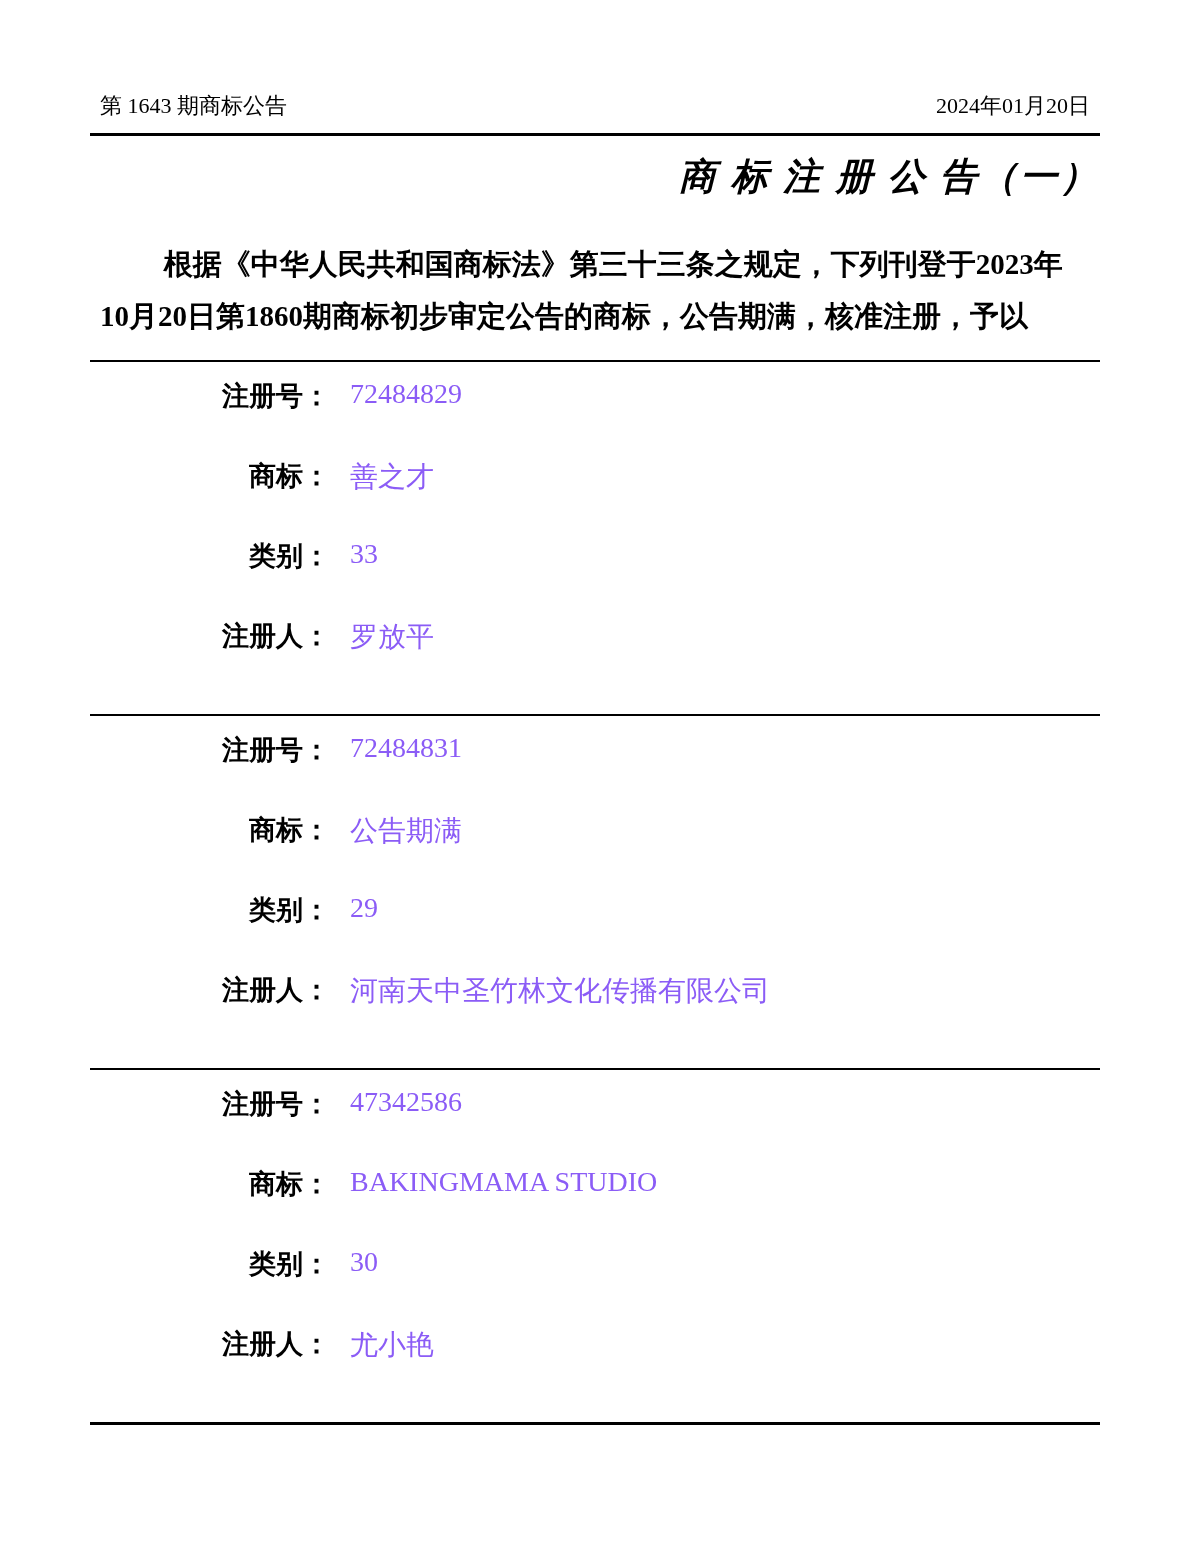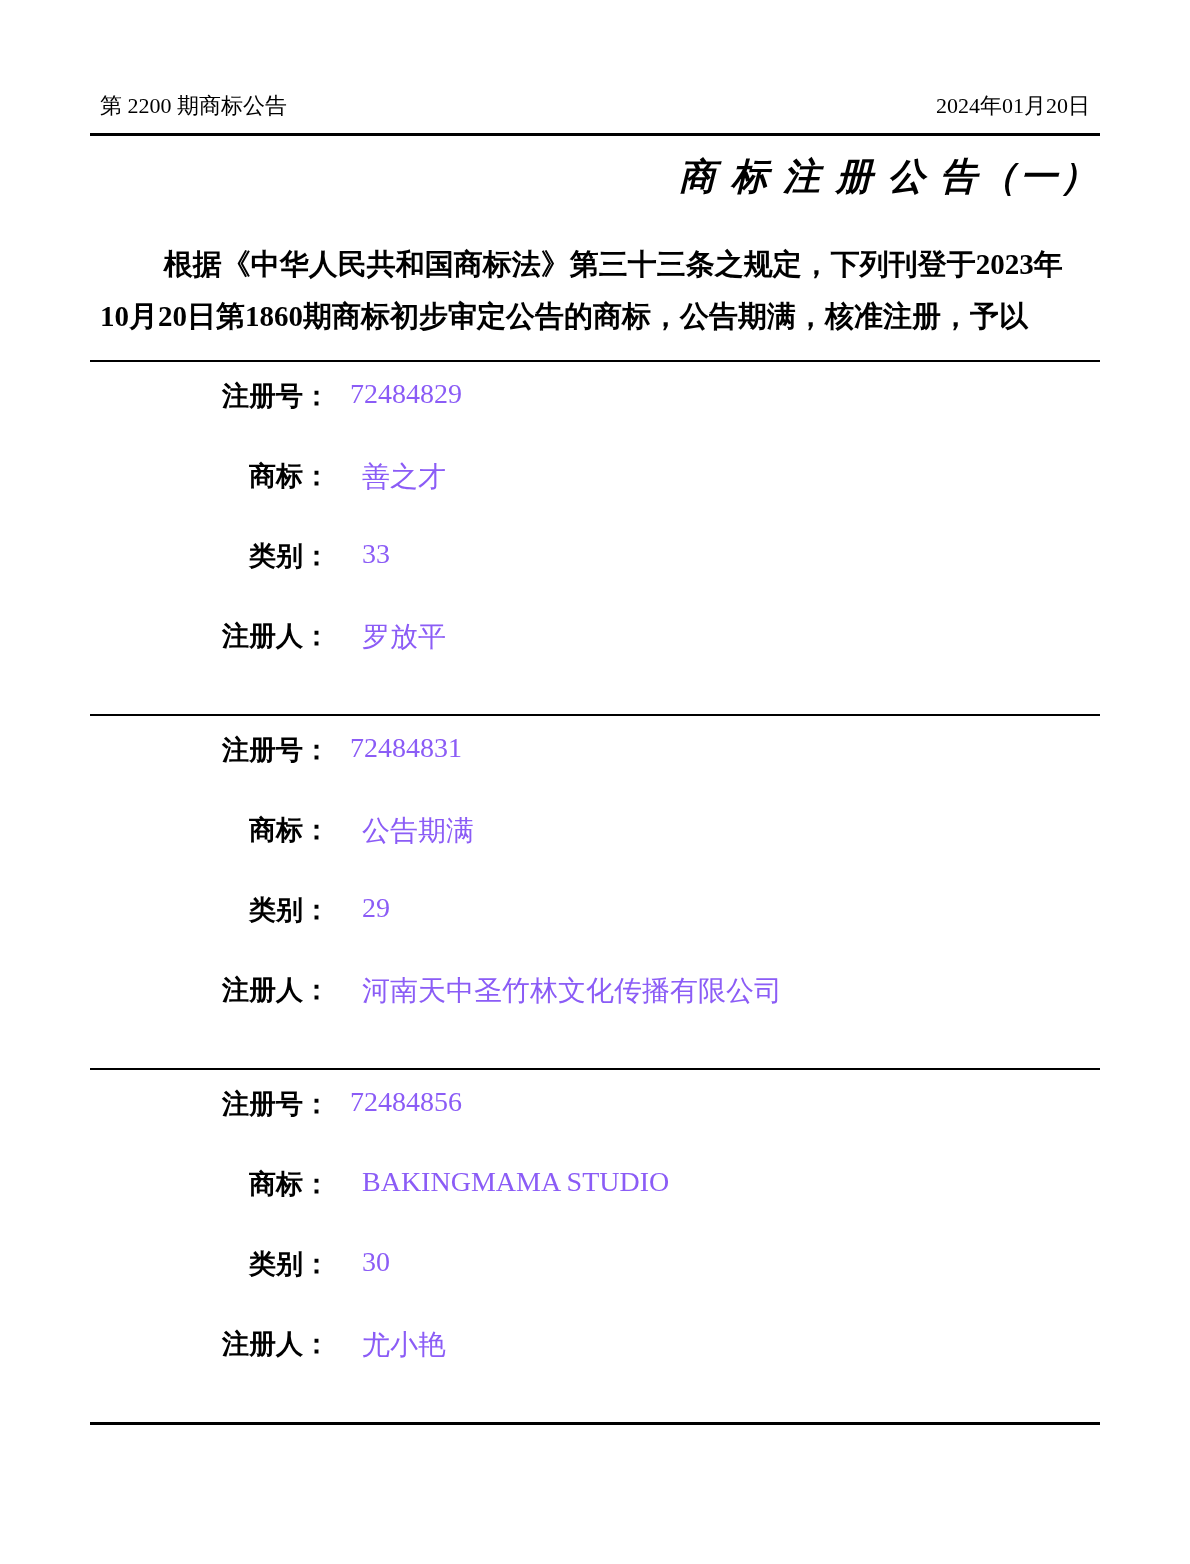--- a/index.html
+++ b/index.html
@@ -55,21 +55,21 @@
   .entries { margin-top: 18px; }
   .entry {
     border-top: 2px solid #000000;
     padding: 16px 0 64px 0;
   }
   .row {
     display: flex;
     align-items: flex-start;
     height: 32px;
   }
-  .row + .row { margin-top: 48px; gap: 12px; }
+  .row + .row { margin-top: 48px; }
   .field-label {
     width: 240px;
     text-align: right;
     font-size: 27px;
     font-weight: bold;
     color: #000000;
     flex: none;
   }
   .field-value {
     margin-left: 20px;
@@ -82,21 +82,21 @@
     border-top: 3px solid #000000;
     margin: 0;
   }
 </style>
 </head>
 <body>
 
 <div class="page">
 
   <div class="header">
-    <span>第 2200 期商标公告</span>
+    <span>第 1643 期商标公告</span>
     <span>2024年01月20日</span>
   </div>
   <hr class="header-rule">
 
   <div class="title">商 标 注 册 公 告（一）</div>
 
   <div class="intro">
     <div class="line indent">根据《中华人民共和国商标法》第三十三条之规定，下列刊登于2023年</div>
     <div class="line">10月20日第1860期商标初步审定公告的商标，公告期满，核准注册，予以</div>
   </div>
@@ -137,21 +137,21 @@
       </div>
       <div class="row">
         <span class="field-label">注册人：</span>
         <span class="field-value">河南天中圣竹林文化传播有限公司</span>
       </div>
     </div>
 
     <div class="entry">
       <div class="row">
         <span class="field-label">注册号：</span>
-        <span class="field-value">72484856</span>
+        <span class="field-value">47342586</span>
       </div>
       <div class="row">
         <span class="field-label">商标：</span>
         <span class="field-value">BAKINGMAMA STUDIO</span>
       </div>
       <div class="row">
         <span class="field-label">类别：</span>
         <span class="field-value">30</span>
       </div>
       <div class="row">

